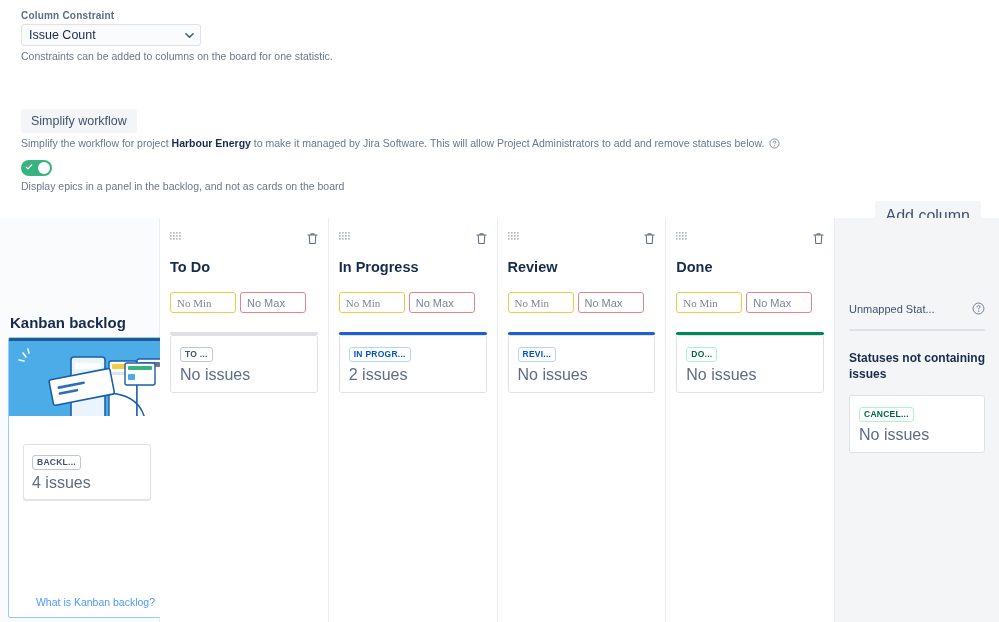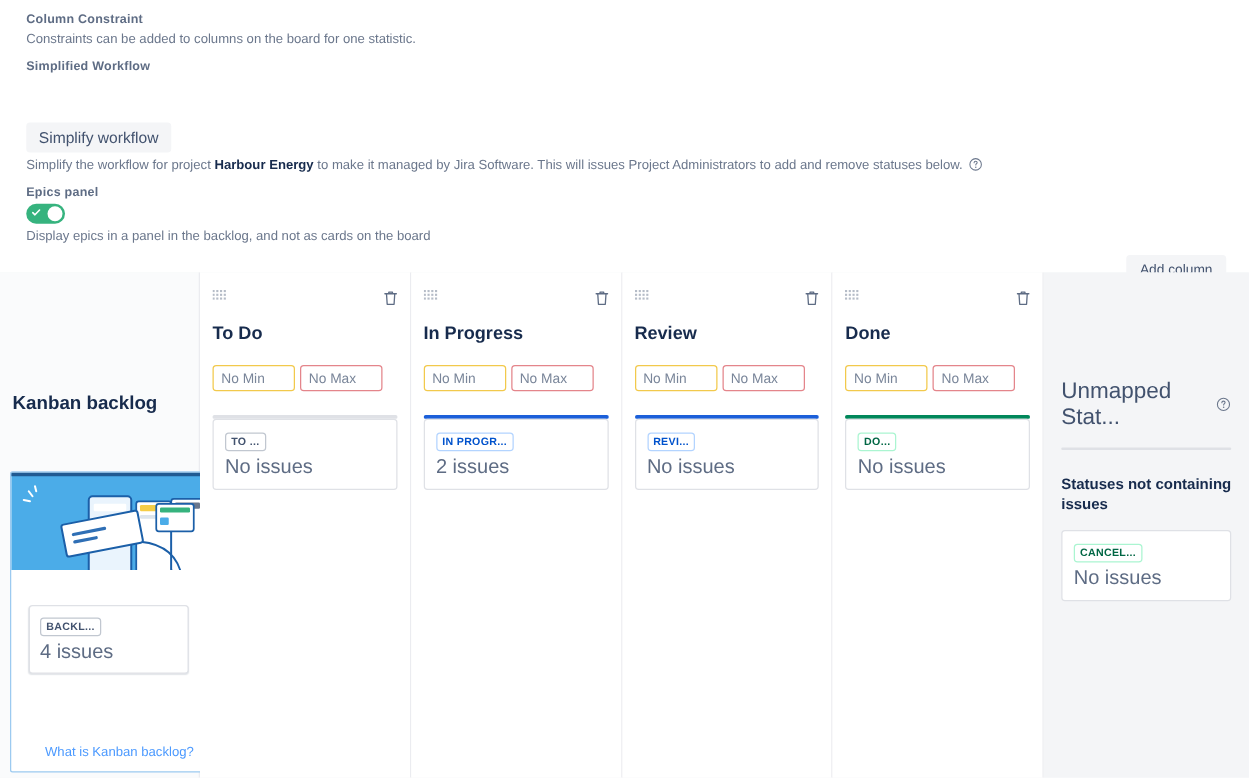--- a/index.html
+++ b/index.html
@@ -105,21 +105,21 @@
     display: flex;
     justify-content: flex-end;
     padding-right: 18px;
     margin-top: 9px;
   }
   .addcol-btn {
     background: #F4F5F7;
     border: none;
     border-radius: 3px;
     color: #42526E;
-    font-size: 11px;
+    font-size: 16px;
     font-family: "Liberation Sans", sans-serif;
     padding: 6px 11px;
     cursor: pointer;
   }
 
   
   .board {
     position: absolute;
     left: 0; top: 218px;
     width: 999px; height: 404px;
@@ -146,21 +146,20 @@
   }
   .backlog-card {
     position: absolute;
     left: 8px; top: 119px;
     width: 175px;
     bottom: 4px;
     background: #fff;
     border: 1px solid #9CCAF0;
     border-radius: 2px;
     overflow: hidden;
-    margin-top: 40px;
   }
   .backlog-illus {
     position: relative;
     height: 78px;
     background: #4BACE8;
     border-top: 3px solid #205A92;
     overflow: hidden;
   }
   .backlog-chip {
     position: absolute;
@@ -239,21 +238,21 @@
   .mm-input {
     width: 66px; height: 21px;
     border-radius: 3px;
     font-size: 11px;
     font-family: "Liberation Sans", sans-serif;
     color: #7A869A;
     padding: 0 6px;
     background: #fff;
     outline: none;
   }
-  .mm-input.min { border: 1px solid #F2C94C; }
+  .mm-input.min { border: 1px solid #F2C94C; font-family: Liberation Serif, serif; }
   .mm-input.max { border: 1px solid #E4858B; }
   .mm-input::placeholder { color: #7A869A; opacity: 1; }
   .status-bar {
     height: 3px;
     border-radius: 2px;
     margin-top: 19px;
   }
   .status-card {
     border: 1px solid #DFE1E6;
     border-radius: 3px;
@@ -268,21 +267,21 @@
     padding: 0 14px;
     position: relative;
   }
   .unmapped-head {
     display: flex;
     align-items: center;
     justify-content: space-between;
     margin-top: 84px;
   }
   .unmapped-title {
-    font-size: 18px;
+    font-size: 11px;
     color: #42526E;
   }
   .unmapped-rule {
     height: 2px;
     background: #DFE1E6;
     border-radius: 2px;
     margin-top: 14px;
   }
   .unmapped-sub {
     font-size: 12px;
@@ -299,38 +298,44 @@
     padding: 7px 9px 8px 9px;
   }
 </style>
 </head>
 <body>
 
 <div class="settings">
 
   <div>
     <div class="field-label">Column Constraint</div>
+    <div class="select-wrap">
+      <select class="constraint-select">
+        <option>Issue Count</option>
+      </select>
+      <svg class="select-chevron" viewBox="0 0 10 10">
+        <path d="M1 3 L5 7 L9 3" fill="none" stroke="#42526E" stroke-width="1.6" stroke-linecap="round" stroke-linejoin="round"></path>
+      </svg>
+    </div>
     <div class="helper-text">Constraints can be added to columns on the board for one statistic.</div>
   </div>
 
   <div class="sec">
-    <div class="field-label">Simplified Workflow</div>
     <button class="simplify-btn">Simplify workflow</button>
     <div class="helper-text">
-      <span>Simplify the workflow for project </span><b>Harbour Energy</b><span> to make it managed by Jira Software. This will issues Project Administrators to add and remove statuses below.</span>
+      <span>Simplify the workflow for project </span><b>Harbour Energy</b><span> to make it managed by Jira Software. This will allow Project Administrators to add and remove statuses below.</span>
       <svg class="q-icon" viewBox="0 0 16 16">
         <circle cx="8" cy="8" r="6.7" fill="none" stroke="#6B778C" stroke-width="1.2"></circle>
         <path d="M6.2 6.1c0-1 .8-1.7 1.8-1.7s1.8.7 1.8 1.6c0 1.2-1.6 1.3-1.6 2.6" fill="none" stroke="#6B778C" stroke-width="1.2" stroke-linecap="round"></path>
         <circle cx="8.2" cy="11.3" r=".85" fill="#6B778C"></circle>
       </svg>
     </div>
   </div>
 
   <div class="sec">
-    <div class="field-label">Epics panel</div>
     <div class="toggle">
       <svg class="check" viewBox="0 0 10 10">
         <path d="M1.5 5.2 L3.7 7.3 L8.3 2.5" fill="none" stroke="#fff" stroke-width="1.6" stroke-linecap="round" stroke-linejoin="round"></path>
       </svg>
       <div class="knob"></div>
     </div>
     <div class="helper-text">Display epics in a panel in the backlog, and not as cards on the board</div>
   </div>
 </div>
 

